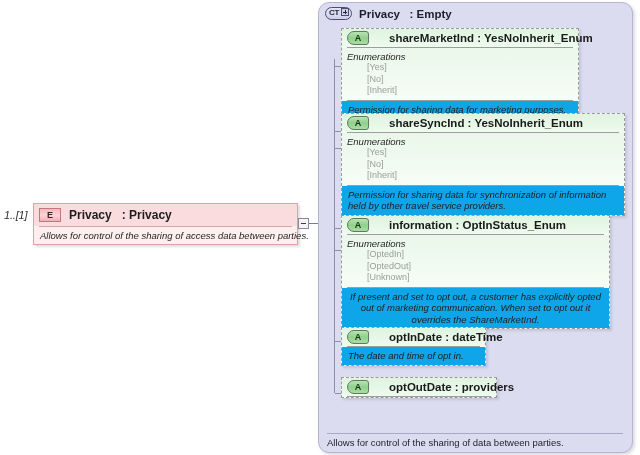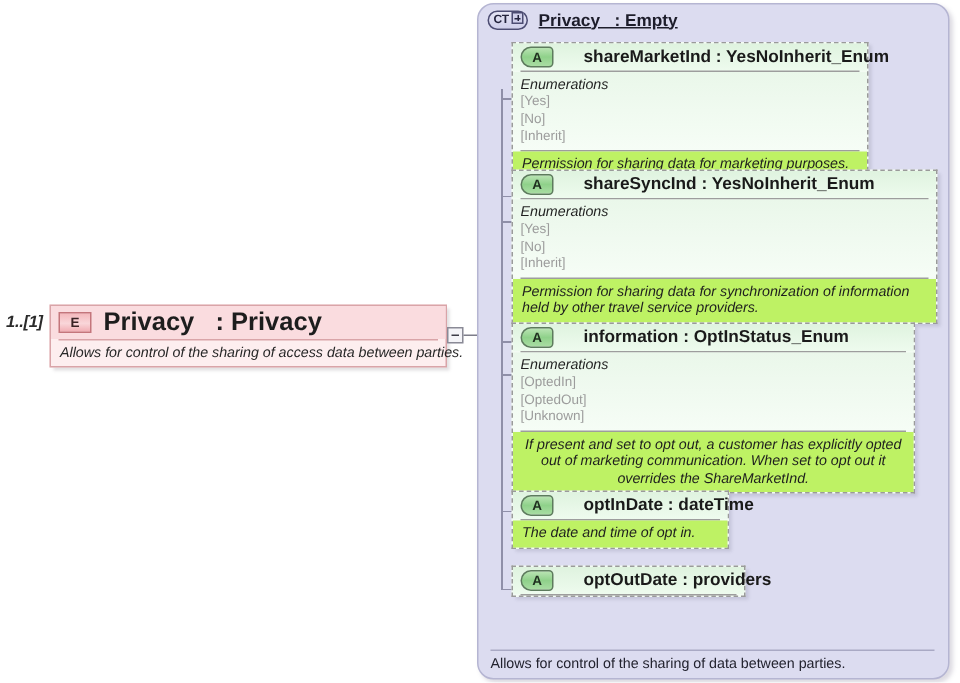--- a/index.html
+++ b/index.html
@@ -9,21 +9,21 @@
     font-family:"Liberation Sans", sans-serif;
     position:relative;
     overflow:hidden;
     -webkit-font-smoothing:antialiased;
   }
   .canvas{position:absolute;left:0;top:0;width:640px;height:455px;}
 
   
   #occurs{
     position:absolute;left:4px;top:209px;
-    font-size:11px;font-style:italic;font-weight:bold;
+    font-size:11px;font-style:italic;font-weight:normal;
     color:#2b2b2b;letter-spacing:-0.2px;
   }
   #element-box{
     position:absolute;left:33px;top:203px;width:265px;height:42px;
     border:1px solid #d9a4a8;background:#fdeeef;
     box-shadow:2px 2px 2px rgba(120,110,120,.22);
     box-sizing:border-box;
   }
   #element-box .ebox-head{
     height:22px;background:#fadcdf;
@@ -31,21 +31,21 @@
     box-sizing:border-box;
   }
   .e-icon{
     width:22px;height:14px;border:1px solid #c4767c;
     background:linear-gradient(to bottom,#f4b9bd 0%,#f9d6d9 55%,#f1aeb4 100%);
     color:#3a2325;font-size:9px;font-weight:bold;
     display:flex;align-items:center;justify-content:center;
     box-sizing:border-box;flex:none;
   }
   .ebox-title{
-    margin-left:8px;font-size:17px;font-weight:bold;color:#1d1d1d;
+    margin-left:8px;font-size:12px;font-weight:bold;color:#1d1d1d;
     white-space:pre;
   }
   #element-box .ebox-sep{
     height:1px;background:#d9a4a8;margin:0 5px;
   }
   #element-box .ebox-doc{
     padding:3px 6px 0 6px;
     font-size:9.5px;font-style:italic;color:#262626;
     white-space:nowrap;
   }
@@ -79,21 +79,21 @@
     box-sizing:border-box;
   }
   .ct-icon .ct-text{font-size:8px;font-weight:bold;color:#23233c;letter-spacing:-0.3px;}
   .ct-icon .ct-plus{
     width:8px;height:8px;margin-left:2px;border:1px solid #4c4c72;
     background:#cfcfea;position:relative;box-sizing:border-box;
   }
   .ct-icon .ct-plus::before{content:"";position:absolute;left:1px;top:3px;width:4px;height:1px;background:#23233c;}
   .ct-icon .ct-plus::after{content:"";position:absolute;left:3px;top:1px;width:1px;height:4px;background:#23233c;}
   #ct-title{
-    margin-left:7px;font-size:11.5px;font-weight:bold;color:#1d1d2b;white-space:pre;text-decoration:underline;
+    margin-left:7px;font-size:11.5px;font-weight:bold;color:#1d1d2b;white-space:pre;
   }
   #ct-footer-sep{
     position:absolute;left:8px;top:430px;width:296px;height:1px;background:#a9a9c4;
   }
   #ct-doc{
     position:absolute;left:8px;top:434px;
     font-size:9.5px;color:#22222e;white-space:nowrap;
   }
 
   
@@ -126,29 +126,29 @@
   .attr-sep{height:1px;background:#9d9d9d;margin:0 5px;}
   .enum-row{
     display:flex;padding:3px 5px 3px 5px;
     background:linear-gradient(to bottom,#eaf7ea 0%,#f6fdf6 100%);
     flex-direction:column;
   }
   .enum-label{
     font-size:9.5px;font-style:italic;color:#1f1f1f;
     width:76px;flex:none;white-space:nowrap;
   }
-  .enum-values{display:flex;flex-direction:column;}
+  .enum-values{display:flex;flex-direction:column;margin-left:20px;}
   .enum-values span{
     font-size:9px;color:#9c9c9c;line-height:11.5px;white-space:nowrap;
   }
   .attr-doc{
     padding:3px 6px 3px 6px;
     font-size:9.5px;font-style:italic;color:#1e1e1e;
     line-height:11.5px;
-    background:#bef264;
+    background:#0ea5e9;
   }
 </style>
 </head>
 <body>
 
 <div class="canvas">
 
   <div id="occurs">1..[1]</div>
 
   <div id="element-box">

